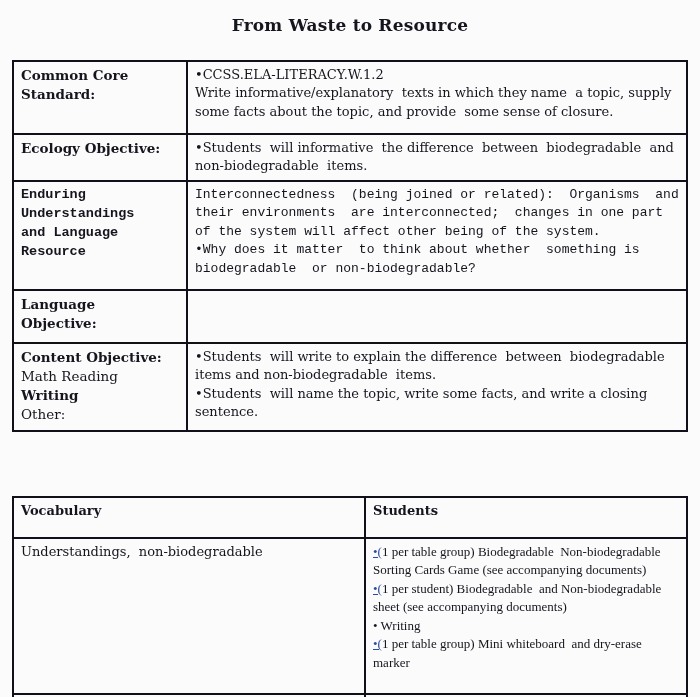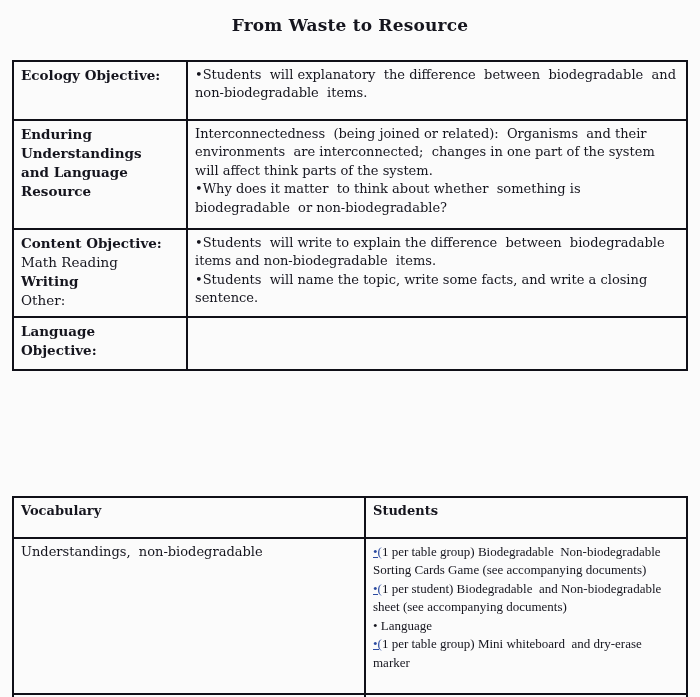--- a/index.html
+++ b/index.html
@@ -72,73 +72,83 @@
     border-bottom: none;
   }
 </style>
 </head>
 <body>
 
 <div class="page-title">From Waste to Resource</div>
 
 <table class="doc-table" id="lesson-table">
   <tbody id="lesson-body">
-      <tr style="height: 59px;">
+      <tr style="height: 73px;">
+        <td class="label-cell">
+          <div class="lbl-line bold">Common Core</div>
+          <div class="lbl-line bold">Standard:</div>
+        </td>
+        <td>
+          <div class="para">•CCSS.ELA-LITERACY.W.1.2</div>
+          <div class="para">Write informative/explanatory  texts in which they name  a topic, supply some facts about the topic, and provide  some sense of closure.</div>
+        </td>
+      </tr>
+      <tr style="height: 47px;">
         <td class="label-cell">
           <div class="lbl-line bold">Ecology Objective:</div>
         </td>
         <td>
-          <div class="para">•Students  will explanatory  the difference  between  biodegradable  and non-biodegradable  items.</div>
+          <div class="para">•Students  will informative  the difference  between  biodegradable  and non-biodegradable  items.</div>
         </td>
       </tr>
-      <tr style="height: 109px;">
+      <tr style="height: 109px; font-family: Liberation Mono, monospace;">
         <td class="label-cell">
           <div class="lbl-line bold">Enduring</div>
           <div class="lbl-line bold">Understandings</div>
           <div class="lbl-line bold">and Language</div>
           <div class="lbl-line bold">Resource</div>
         </td>
         <td>
-          <div class="para">Interconnectedness  (being joined or related):  Organisms  and their environments  are interconnected;  changes in one part of the system will affect think parts of the system.</div>
+          <div class="para">Interconnectedness  (being joined or related):  Organisms  and their environments  are interconnected;  changes in one part of the system will affect other being of the system.</div>
           <div class="para">•Why does it matter  to think about whether  something is biodegradable  or non-biodegradable?</div>
         </td>
+      </tr>
+      <tr style="height: 53px;">
+        <td class="label-cell">
+          <div class="lbl-line bold">Language</div>
+          <div class="lbl-line bold">Objective:</div>
+        </td>
+        <td></td>
       </tr>
       <tr style="height: 88px;">
         <td class="label-cell">
           <div class="lbl-line bold">Content Objective:</div>
           <div class="lbl-line">Math Reading</div>
           <div class="lbl-line bold">Writing</div>
           <div class="lbl-line">Other:</div>
         </td>
         <td>
           <div class="para">•Students  will write to explain the difference  between  biodegradable  items and non-biodegradable  items.</div>
           <div class="para">•Students  will name the topic, write some facts, and write a closing sentence.</div>
         </td>
-      </tr>
-      <tr style="height: 53px;">
-        <td class="label-cell">
-          <div class="lbl-line bold">Language</div>
-          <div class="lbl-line bold">Objective:</div>
-        </td>
-        <td></td>
       </tr>
     </tbody>
 </table>
 
 <table class="doc-table" id="materials-table">
   <tbody>
     <tr>
       <th class="hdr-cell vocab-col">Vocabulary</th>
       <th class="hdr-cell">Students</th>
     </tr>
     <tr id="materials-body-row" style="height: 182px;">
       <td class="vocab-col para">Understandings,  non-biodegradable</td>
       <td id="materials-cell">
           <div class="mat-item"><span class="link-bullet">•(</span>1 per table group) Biodegradable  Non-biodegradable  Sorting Cards Game (see accompanying documents)</div>
           <div class="mat-item"><span class="link-bullet">•(</span>1 per student) Biodegradable  and Non-biodegradable  sheet (see accompanying documents)</div>
-          <div class="mat-item">• Language</div>
+          <div class="mat-item">• Writing</div>
           <div class="mat-item"><span class="link-bullet">•(</span>1 per table group) Mini whiteboard  and dry-erase marker</div>
         </td>
     </tr>
   </tbody>
 </table>
 
 <div class="partial-row"></div>
 
 </body></html>

